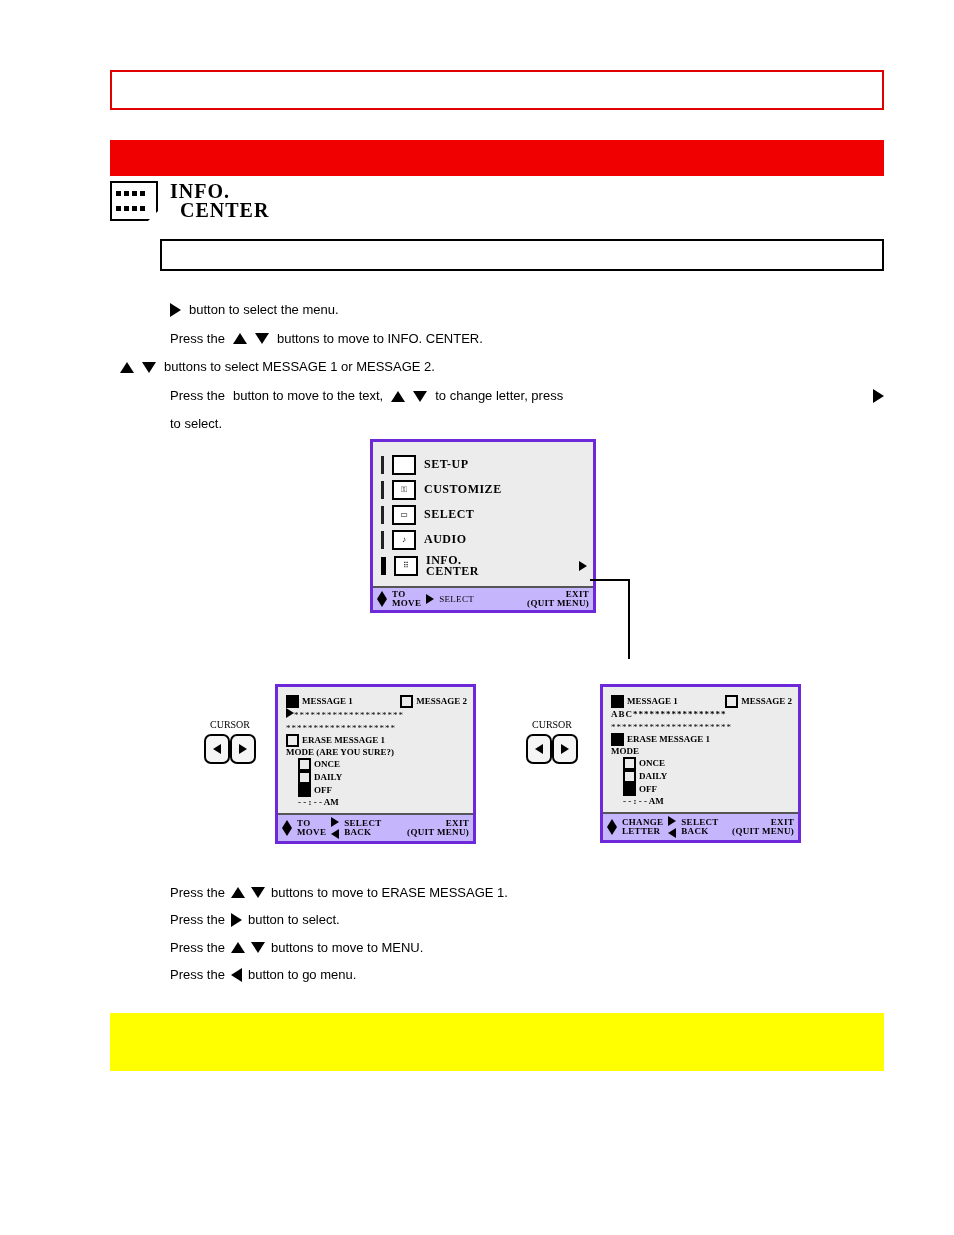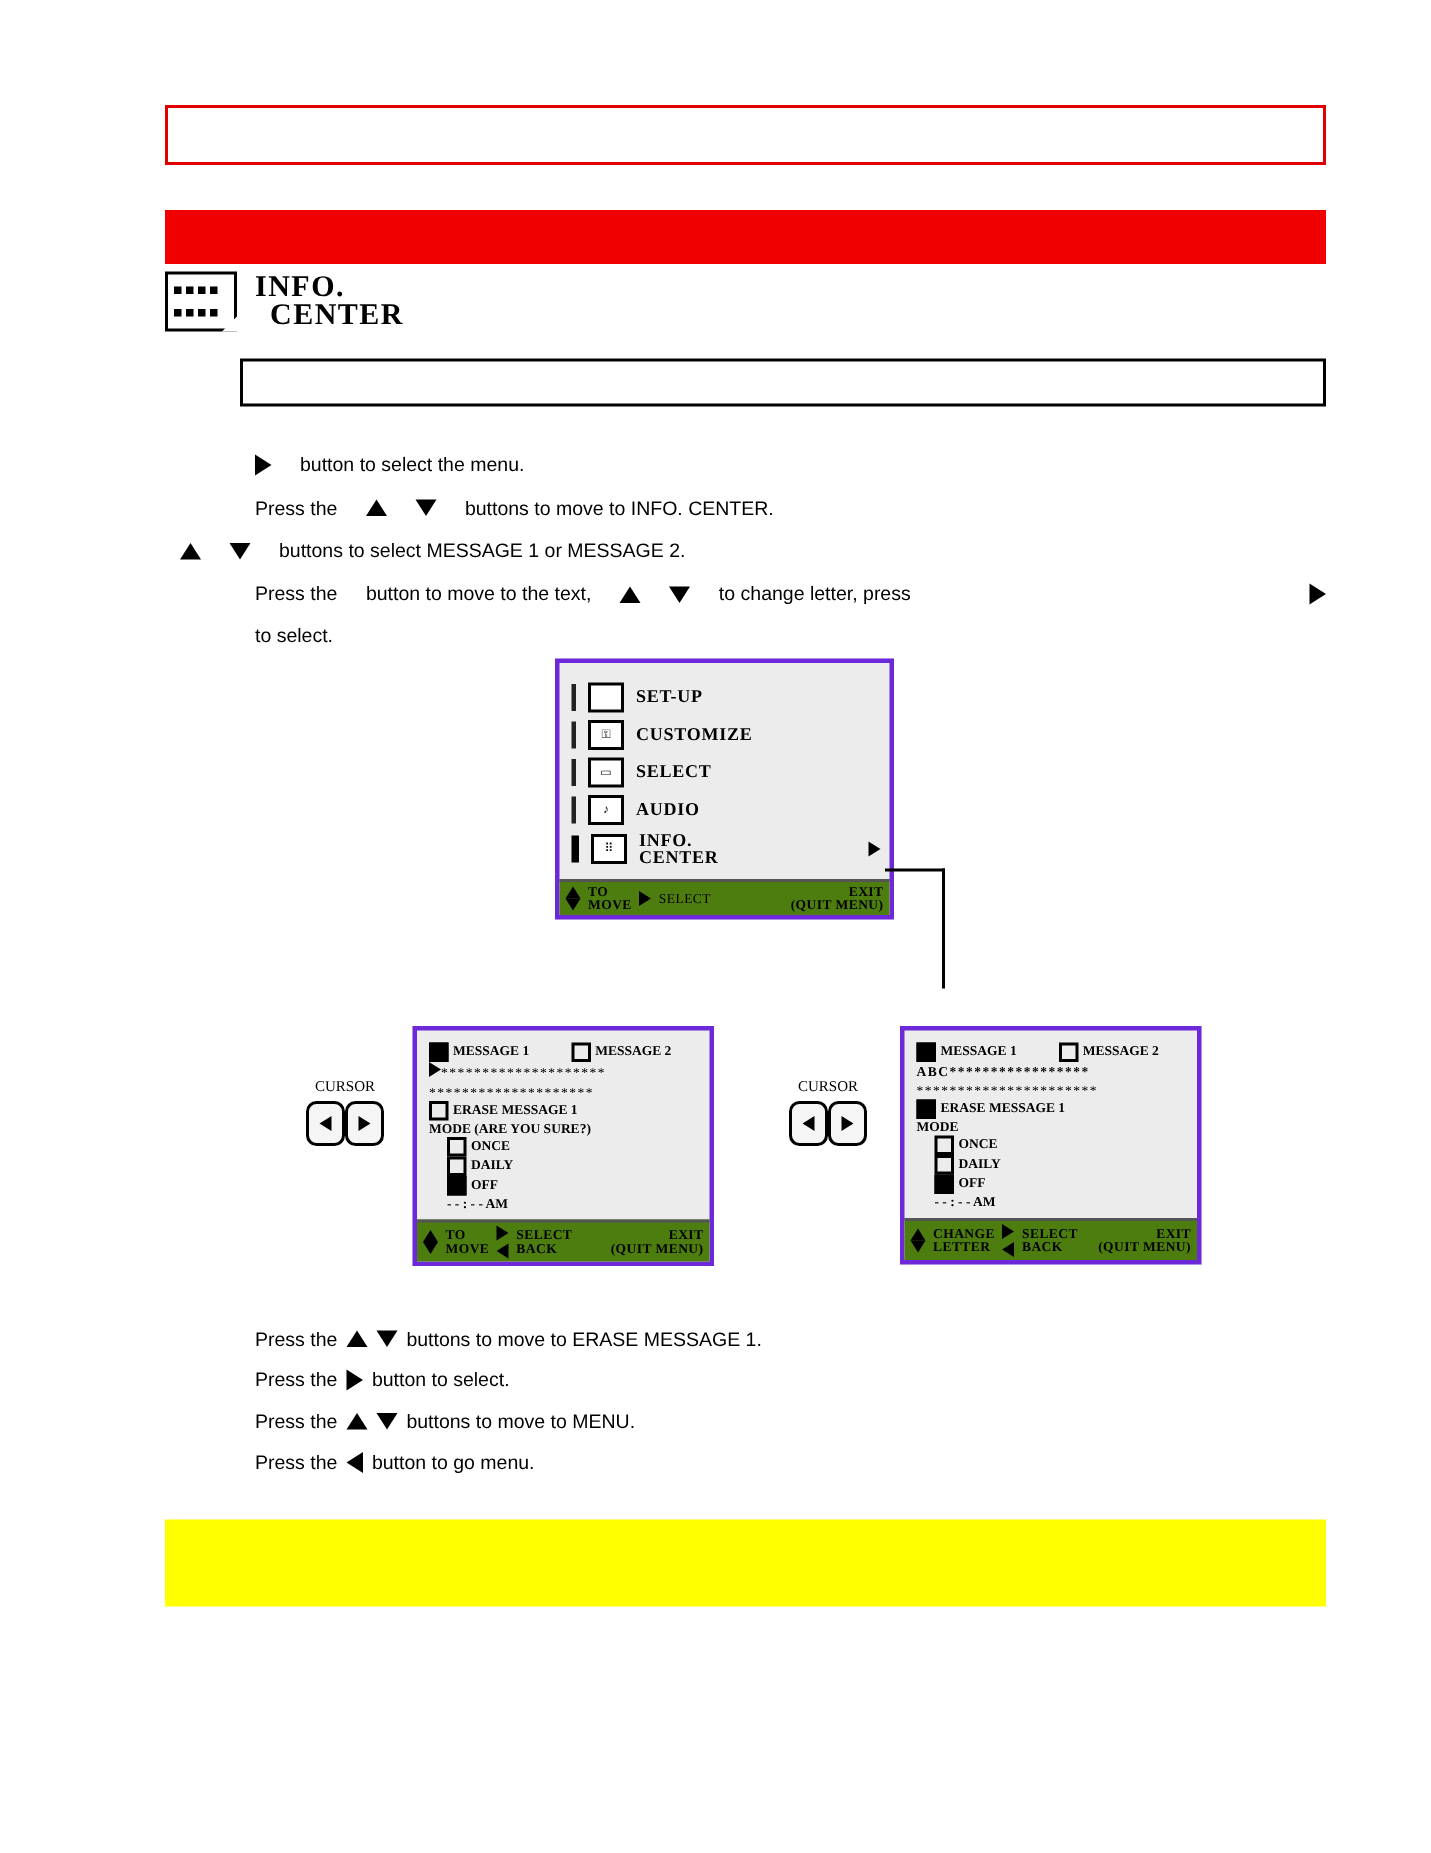--- a/index.html
+++ b/index.html
@@ -8,21 +8,21 @@
   .red-bar-solid{background:#f00000;height:36px;margin:30px 0 5px 0;}
   .yellow-bar{background:#ffff00;height:58px;margin-top:25px;}
   .info-head{display:flex;align-items:center;gap:12px;margin:4px 0 18px 0;}
   .keypad-icon{border:2px solid #000;width:36px;height:30px;padding:3px 4px;display:flex;flex-direction:column;justify-content:space-around;position:relative;}
   .keypad-icon .row{display:flex;gap:3px;}
   .keypad-icon .key{width:5px;height:5px;background:#000;}
   .keypad-icon::after{content:"";position:absolute;right:-2px;bottom:-2px;width:0;height:0;border-bottom:10px solid #fff;border-left:10px solid transparent;}
   .info-label{font-family:"Times New Roman",serif;font-weight:700;letter-spacing:1px;line-height:.95;font-size:20px;}
   .instr-box{border:2px solid #000;padding:4px 8px;margin:0 0 25px 50px;height:20px;}
   .bullets{margin-left:60px;font-size:13px;line-height:2.2;}
-  .bullets div{display:flex;align-items:center;gap:19px;}
+  .bullets div{display:flex;align-items:center;gap:8px;}
   .tri{display:inline-block;width:0;height:0;}
   .tri.r{border-top:7px solid transparent;border-bottom:7px solid transparent;border-left:11px solid #000;}
   .tri.l{border-top:7px solid transparent;border-bottom:7px solid transparent;border-right:11px solid #000;}
   .tri.u{border-left:7px solid transparent;border-right:7px solid transparent;border-bottom:11px solid #000;}
   .tri.d{border-left:7px solid transparent;border-right:7px solid transparent;border-top:11px solid #000;}
   .tri.sm.r{border-top:5px solid transparent;border-bottom:5px solid transparent;border-left:8px solid #000;}
   .tri.sm.l{border-top:5px solid transparent;border-bottom:5px solid transparent;border-right:8px solid #000;}
   .tri.sm.u{border-left:5px solid transparent;border-right:5px solid transparent;border-bottom:8px solid #000;}
   .tri.sm.d{border-left:5px solid transparent;border-right:5px solid transparent;border-top:8px solid #000;}
   
@@ -32,24 +32,24 @@
   .osd.sub{width:195px;top:245px;}
   .osd.sub.a{left:105px;}
   .osd.sub.b{left:430px;}
   .osd .body{padding:8px 6px 4px 8px;font-size:12px;}
   .menu-row{display:flex;align-items:center;gap:8px;margin:5px 0;}
   .menu-row .bar{width:3px;height:18px;background:#222;}
   .menu-row.sel .bar{background:#000;width:5px;}
   .micon{width:20px;height:16px;border:2px solid #000;font-size:8px;display:flex;align-items:center;justify-content:center;background:#fff;}
   .menu-row .lbl{font-weight:700;letter-spacing:.5px;}
   .menu-row .two-line{line-height:.9;}
-  .footer{border-top:2px solid #555;background:#4d7c0f;padding:2px 4px;font-size:9px;display:flex;align-items:center;gap:5px;letter-spacing:.3px;}
+  .footer{border-top:2px solid #555;background:#c4b5fd;padding:2px 4px;font-size:9px;display:flex;align-items:center;gap:5px;letter-spacing:.3px;}
   .footer .col{display:flex;flex-direction:column;line-height:1;font-weight:700;}
   .footer .spacer{flex:1;}
-  .msg-head{display:flex;gap:28px;font-size:9px;font-weight:700;}
+  .msg-head{display:flex;gap:28px;font-size:9px;font-weight:700;justify-content:space-between;}
   .chk{width:9px;height:9px;border:2px solid #000;display:inline-block;vertical-align:middle;margin-right:3px;}
   .chk.filled{background:#000;}
   .dots{letter-spacing:1px;font-size:9px;line-height:1.4;}
   .tiny{font-size:9px;line-height:1.25;font-weight:700;}
   .cursor-grp{position:absolute;top:280px;width:60px;text-align:center;font-family:"Times New Roman",serif;font-size:10px;}
   .cursor-grp.a{left:30px;}
   .cursor-grp.b{left:352px;}
   .cursor-buttons{display:flex;justify-content:center;gap:0;margin-top:4px;}
   .cbtn{width:22px;height:26px;border:2px solid #000;border-radius:7px;display:flex;align-items:center;justify-content:center;background:#f5f5f5;}
   .bullets2{margin-left:60px;font-size:13px;line-height:2.1;margin-top:0;}

